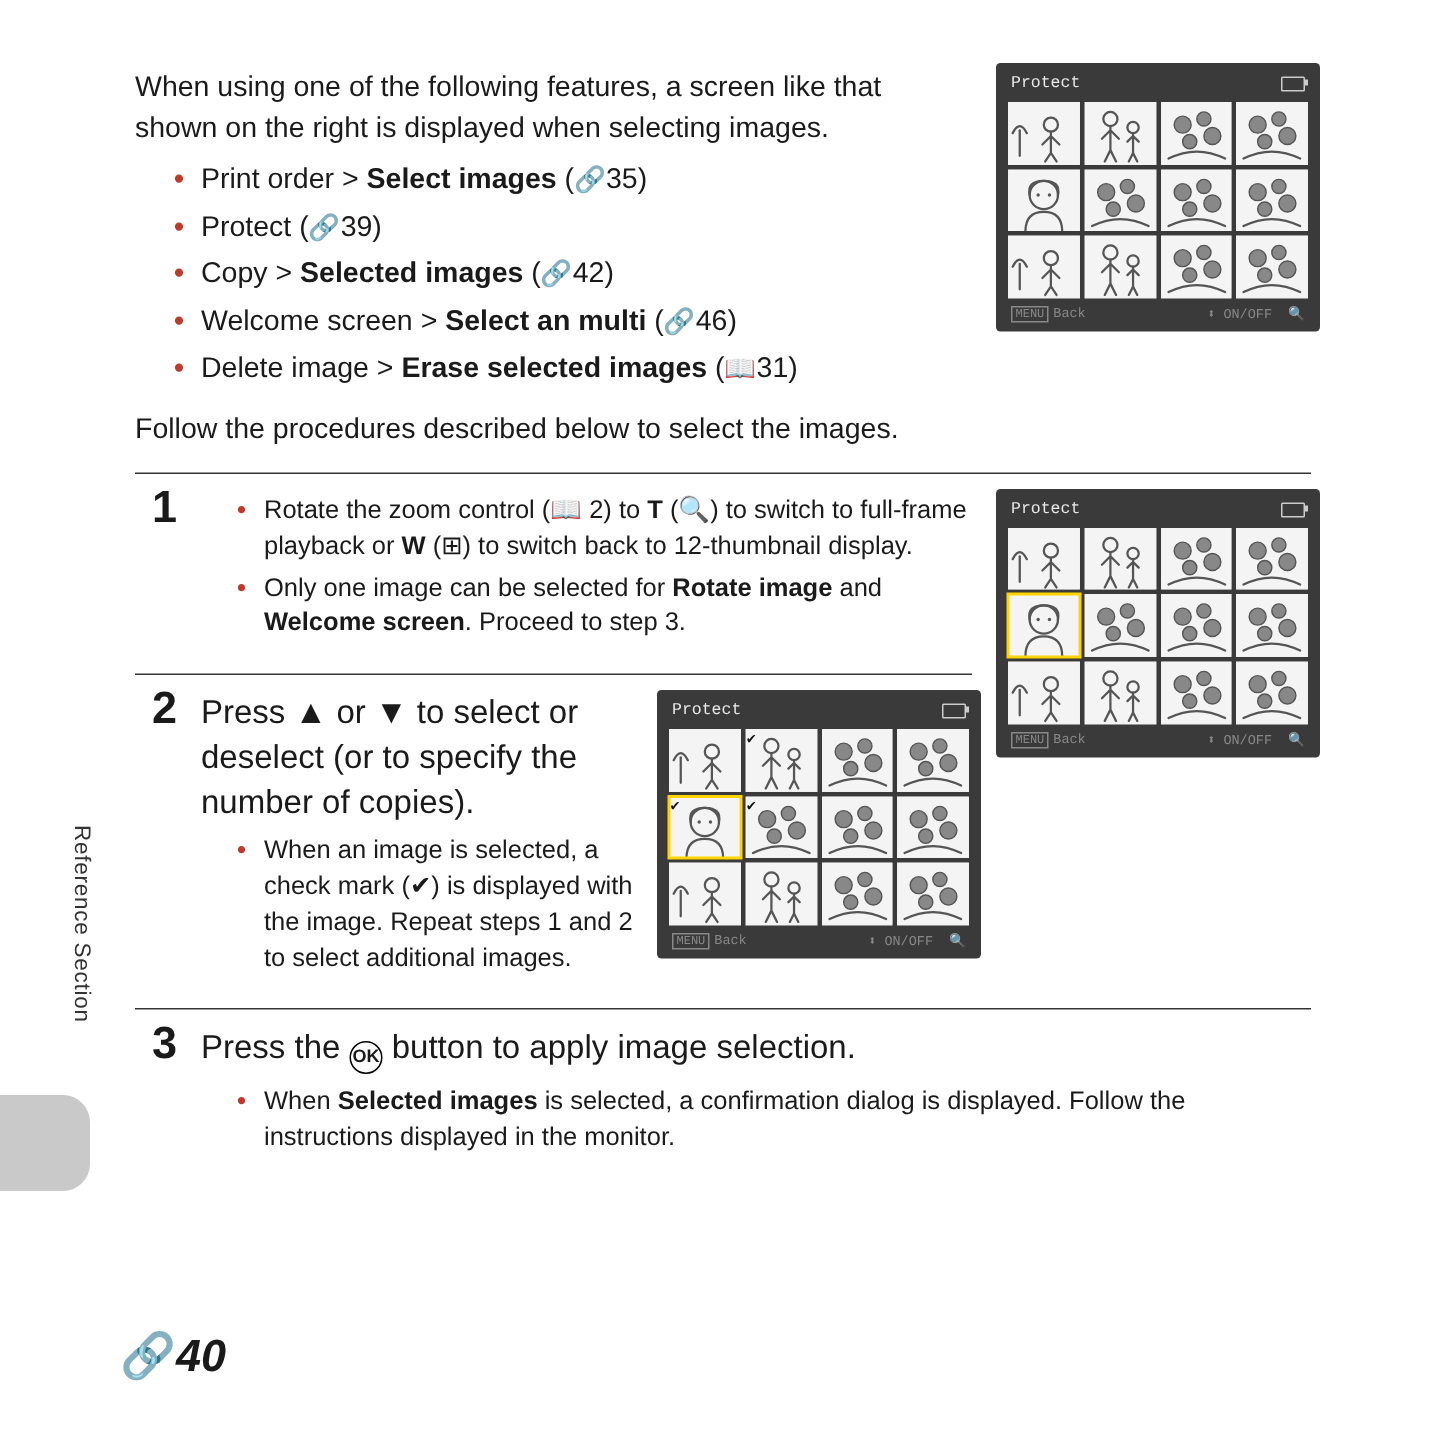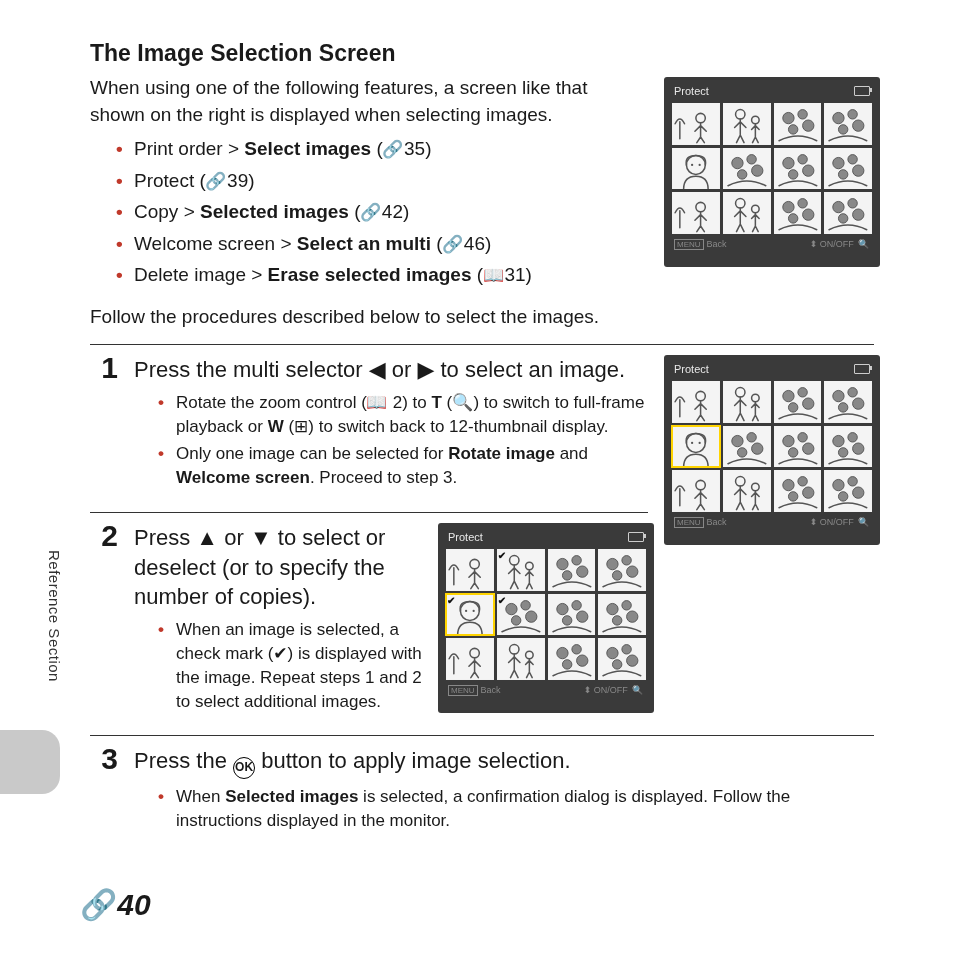--- a/index.html
+++ b/index.html
@@ -13,21 +13,21 @@
   .sub-bul{margin:4px 0 8px 0;padding-left:28px;font-size:17px;line-height:1.4}
   .sub-bul li{list-style:none;position:relative;padding-left:14px;margin-bottom:4px}
   .sub-bul li::before{content:"•";position:absolute;left:-4px;color:#c0392b;font-weight:bold}
   hr{border:none;border-top:1px solid #333;margin:14px 0 8px 0}
   .step{display:flex;align-items:flex-start;gap:16px}
   .stepnum{font-size:30px;font-weight:800;line-height:1;min-width:28px;text-align:right}
   .stepbody{flex:1}
   .stepbody .lead{font-size:22px;line-height:1.35;margin:2px 0 6px 0;max-width:500px}
   .ref-icon{display:inline-block;font-size:0.9em}
   .float-img{float:right;width:216px;margin:2px -6px 12px 16px}
-  .lcd{width:216px;background:#3a3a3a;border-radius:3px;padding:6px 6px 16px 6px;box-sizing:border-box;font-family:Liberation Sans, sans-serif}
+  .lcd{width:216px;background:#3a3a3a;border-radius:3px;padding:6px 6px 4px 6px;box-sizing:border-box;font-family:Liberation Mono, monospace}
   .lcd-title{color:#e8e8e8;font-size:11px;padding:2px 4px 6px 4px;display:flex;justify-content:space-between;align-items:center}
   .batt{width:14px;height:8px;border:1px solid #ccc;border-radius:1px;position:relative}
   .batt::after{content:"";position:absolute;right:-3px;top:1px;width:2px;height:4px;background:#ccc}
   .grid{display:grid;grid-template-columns:repeat(4,1fr);gap:3px;padding:0 2px}
   .thumb{aspect-ratio:1.15/1;background:#f0f0f0;position:relative;overflow:hidden}
   .thumb svg{width:100%;height:100%}
   .sel{outline:2px solid #ffd400;outline-offset:-1px}
   .chk{position:absolute;top:1px;left:1px;font-size:10px;color:#111;font-weight:bold}
   .lcd-foot{display:flex;justify-content:space-between;color:#888;font-size:9px;padding:5px 4px 2px 4px}
   .lcd-foot .menu{border:1px solid #888;padding:0 2px;font-size:8px;margin-right:3px}
@@ -39,21 +39,20 @@
   .sf{fill:#888;stroke:#555;stroke-width:1}
 </style>
 </head>
 <body>
 
 <div class="page">
 
   <div class="side-label">Reference Section</div>
   <div class="side-tab"></div>
 
-  <h2>The Image Selection Screen</h2>
 
   <div class="float-img">
       <div class="lcd">
         <div class="lcd-title">
           <span>Protect</span>
           <span class="batt"></span>
         </div>
         <div class="grid">
           <div class="thumb"><svg viewBox="0 0 50 44">
               <rect width="50" height="44" fill="#f4f4f4"></rect>
@@ -271,23 +270,20 @@
         </div>
         <div class="lcd-foot">
           <span><span class="menu">MENU</span>Back</span>
           <span>⬍ ON/OFF &nbsp;🔍</span>
         </div>
       </div>
     </div>
   <div class="step">
     <div class="stepnum">1</div>
     <div class="stepbody">
-      <p class="lead">
-        <span>Press the multi selector </span><span>◀</span><span> or </span><span>▶</span><span> to select an image.</span>
-      </p>
       <ul class="sub-bul" id="notes-0">
           <li>Rotate the zoom control (📖 2) to <b>T</b> (🔍) to switch to full-frame playback or <b>W</b> (⊞) to switch back to 12-thumbnail display.</li>
           <li>Only one image can be selected for <b>Rotate image</b> and <b>Welcome screen</b>. Proceed to step 3.</li>
         </ul>
     </div>
   </div>
 
   <hr>
 
   <div class="float-img">

